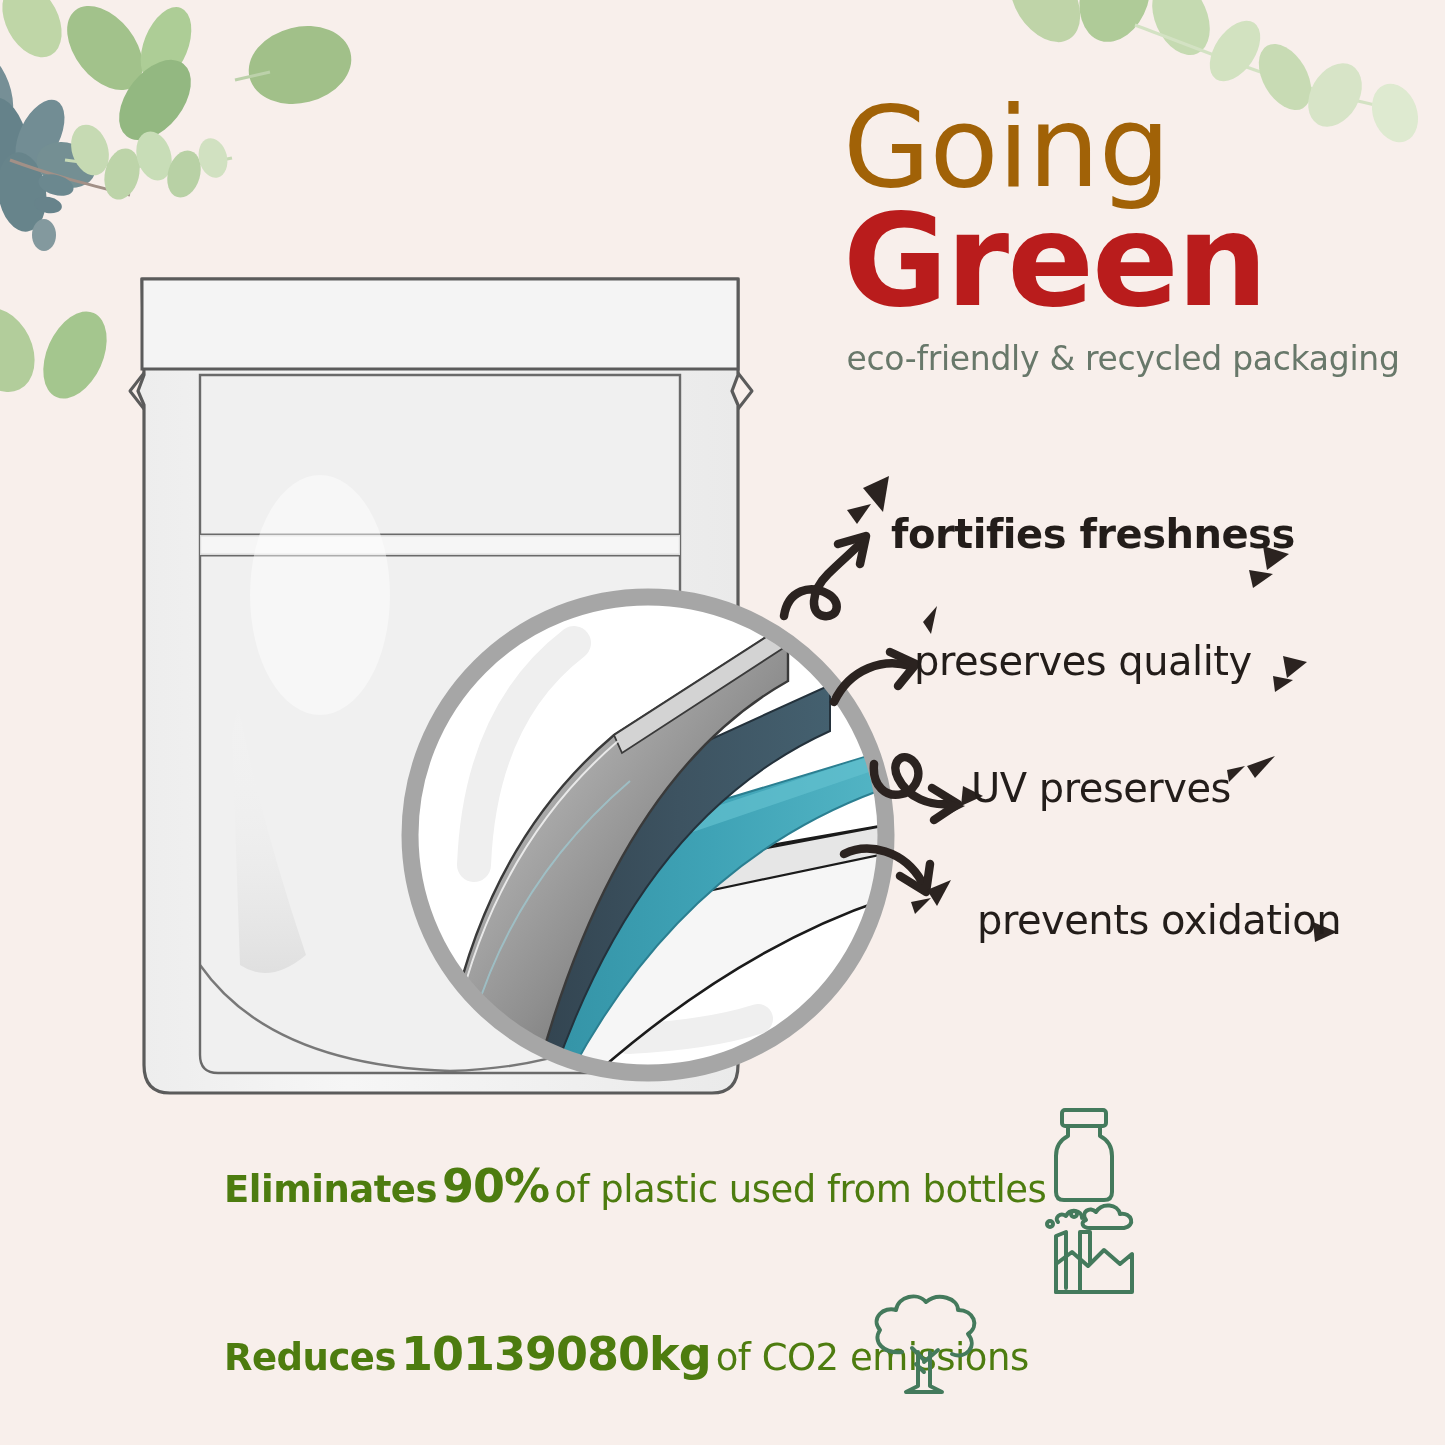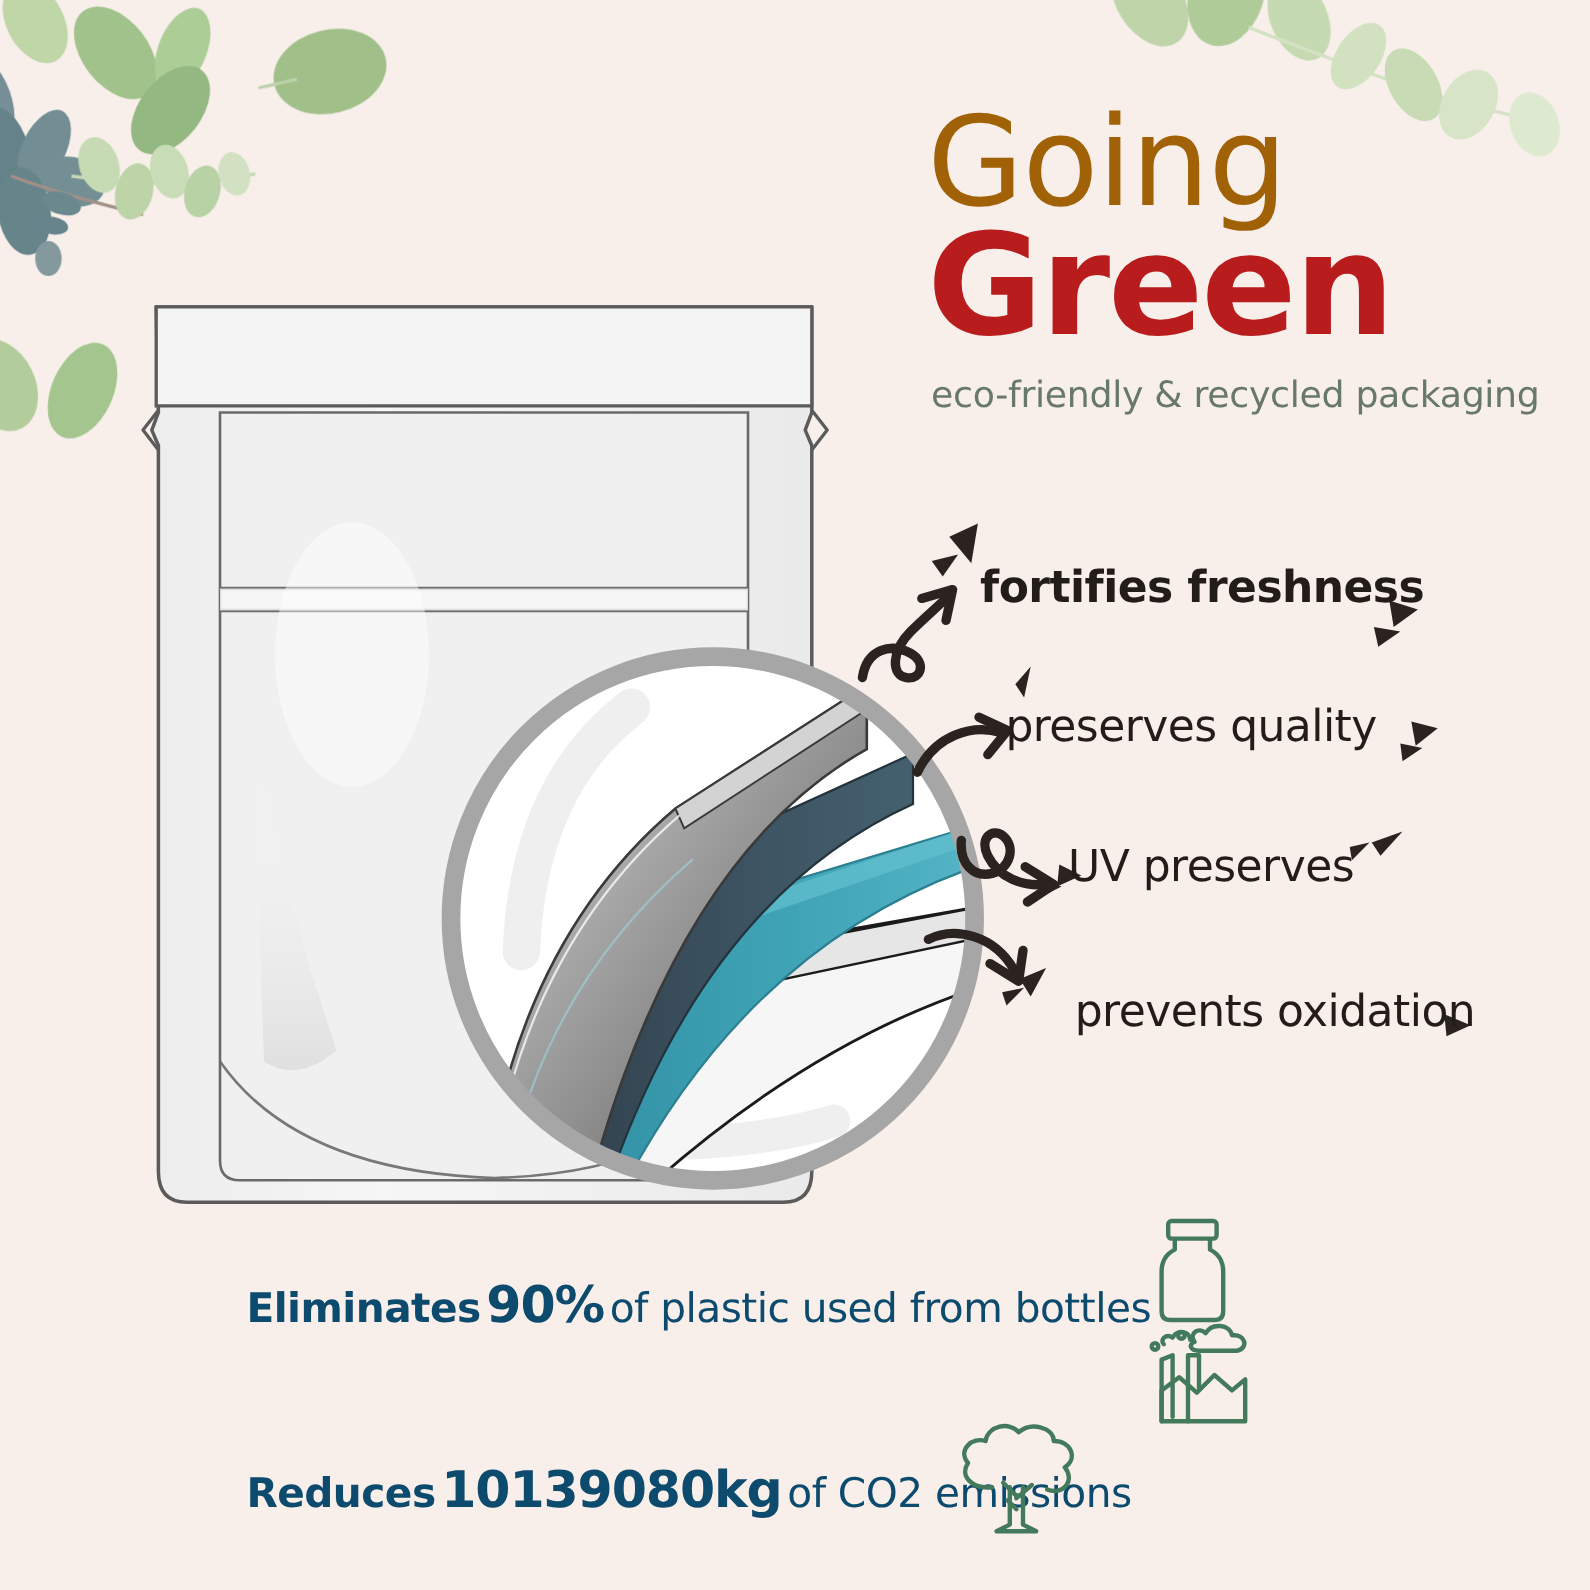--- a/index.html
+++ b/index.html
@@ -40,21 +40,21 @@
   #feat1{left:902px;top:638px;margin-left:12px;}
   #feat2{left:971px;top:765px;}
   #feat3{left:955px;top:897px;margin-left:22px;}
 
   
   #stats{left:224px;top:1155px;width:1000px;}
   .stat-row{height:80px;position:relative;}
   .stat-text{
     font-family:"DejaVu Sans", sans-serif;
     position:absolute;left:0;top:0;white-space:nowrap;
-    color:#0c4a6e;
+    color:#4d7c0f;
   }
   .stat-lead{font-size:37px;font-weight:700;letter-spacing:-0.5px;}
   .stat-num{font-size:46px;font-weight:700;letter-spacing:-1px;}
   .stat-tail{font-size:37px;font-weight:400;letter-spacing:-0.5px;}
   #stat-row-0 .stat-text{left:0px;top:4px;}
   #stat-row-1 .stat-text{left:0px;top:4px;}
   #stat-row-0{top:0;}
   #stat-row-1{top:0;}
   svg{display:block;overflow:visible;}
 </style>

